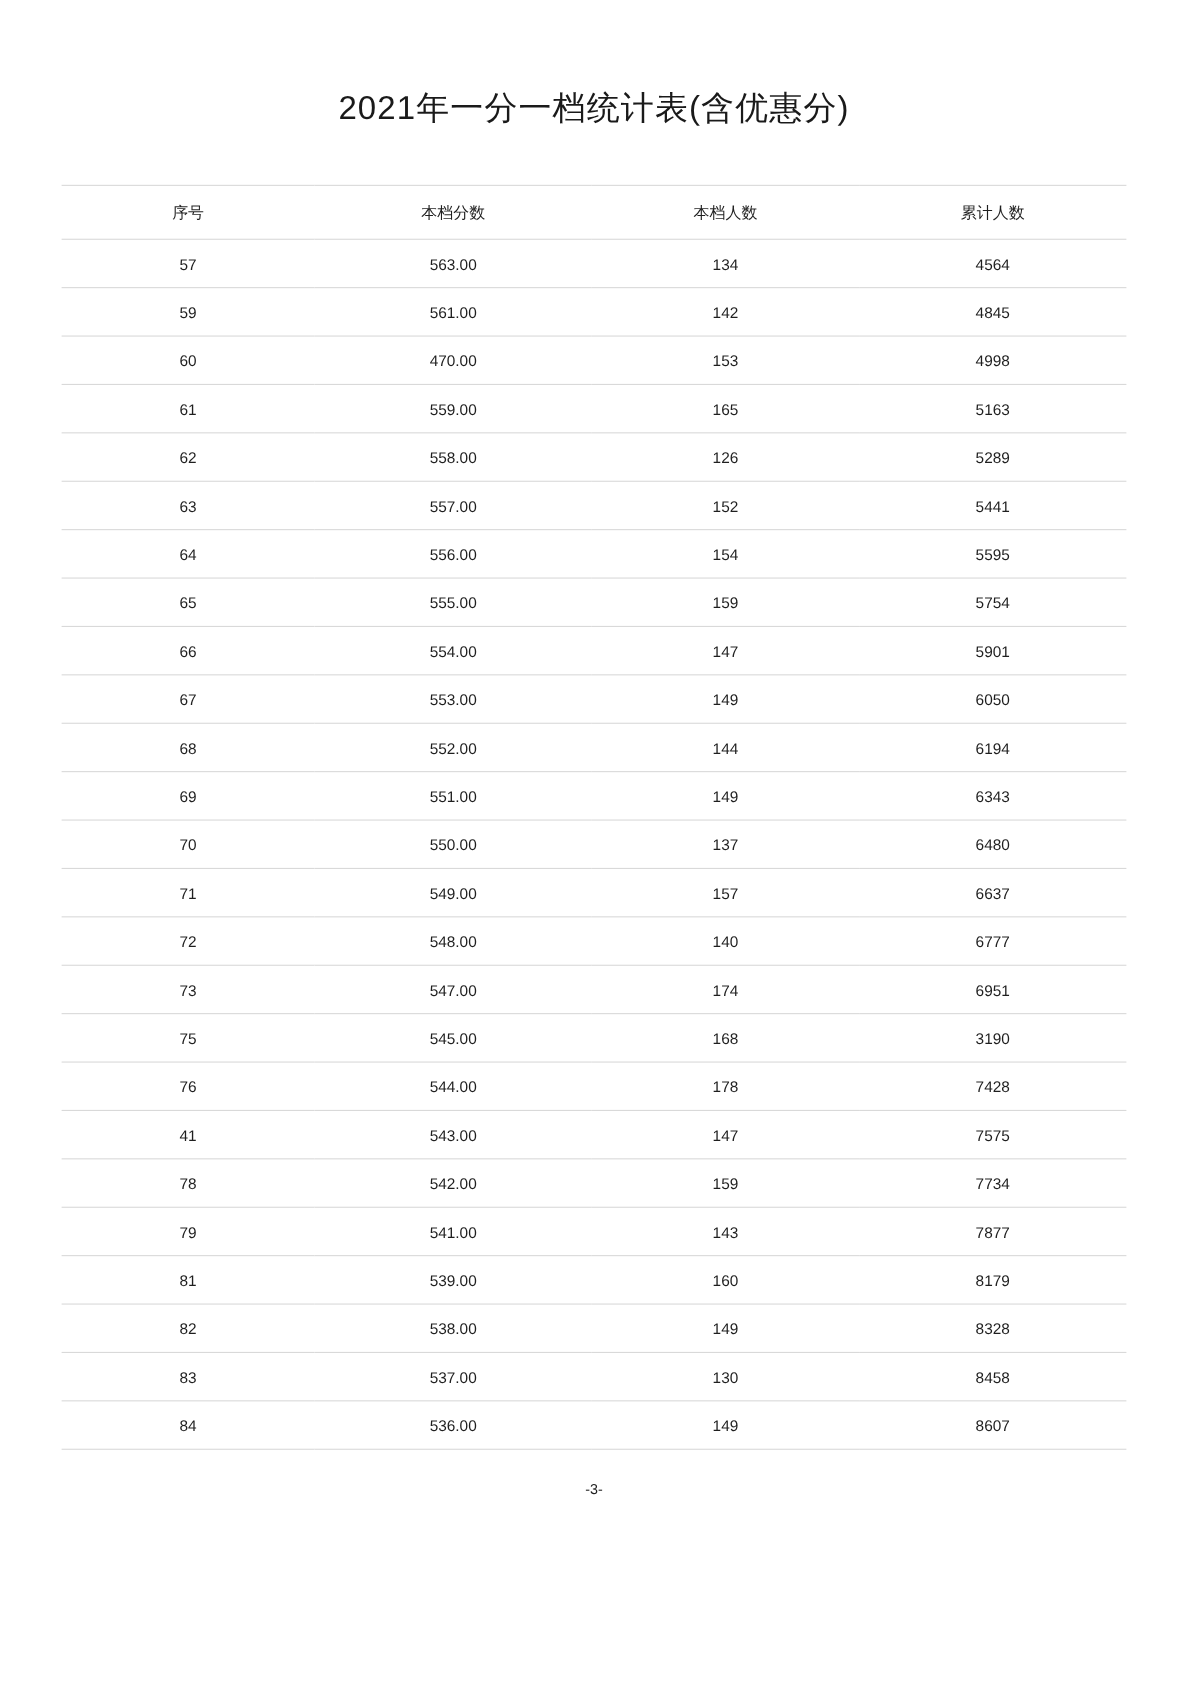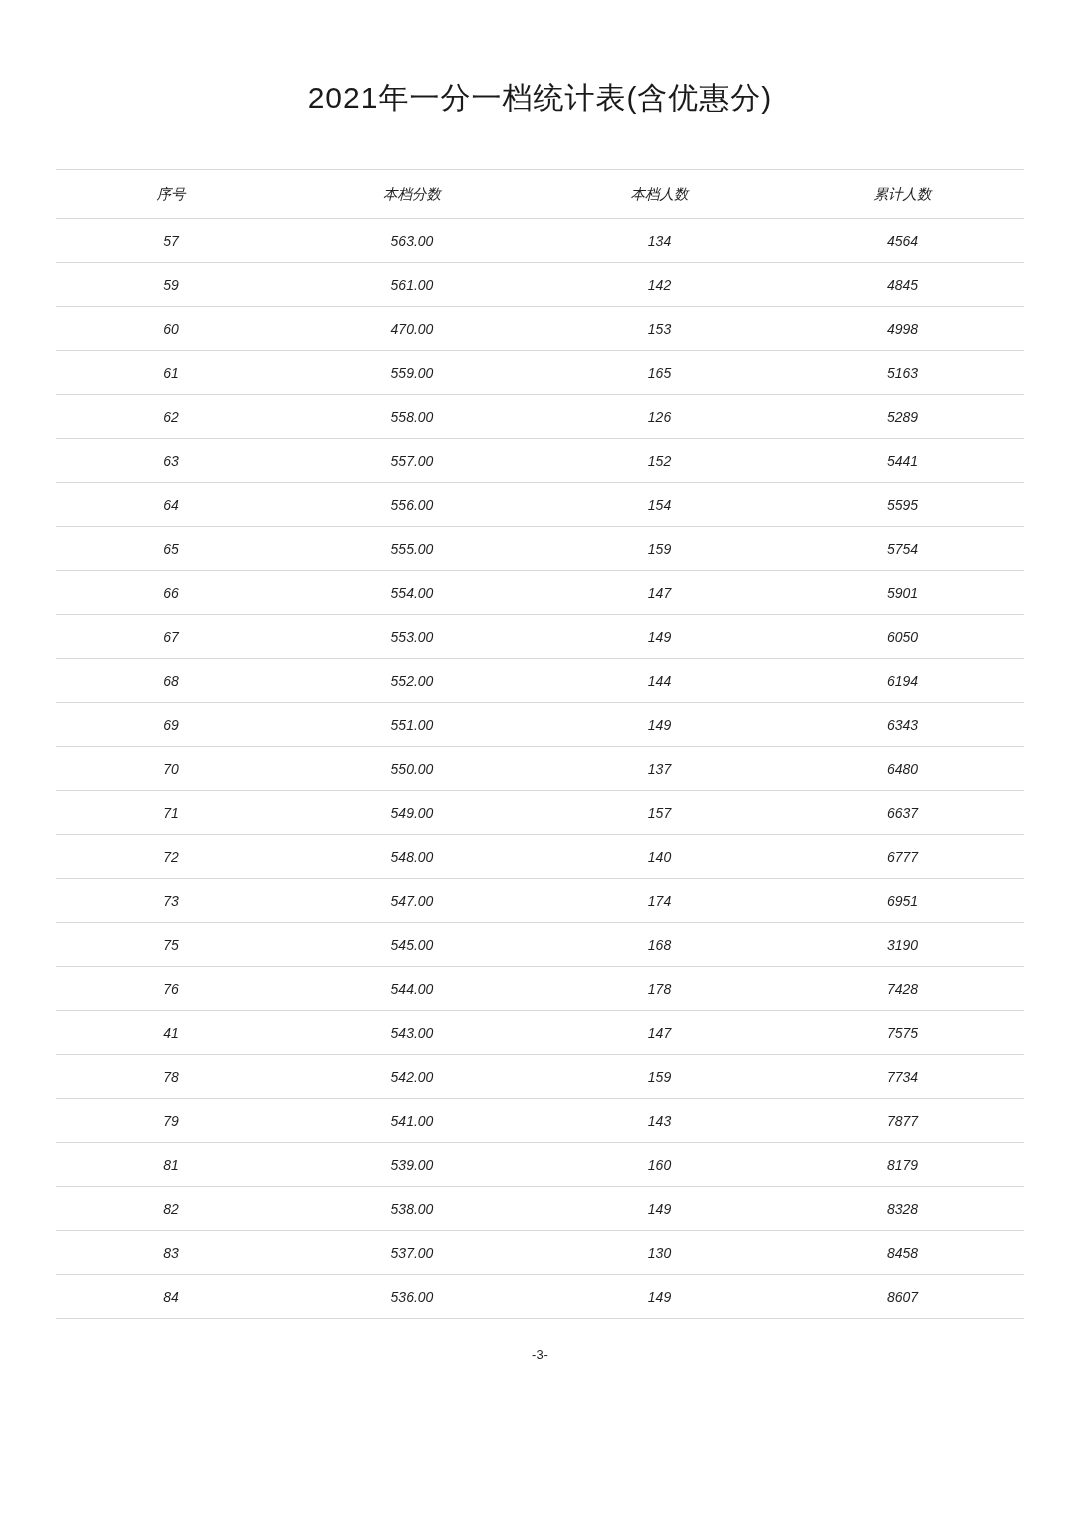--- a/index.html
+++ b/index.html
@@ -22,29 +22,28 @@
     padding: 0 56px;
     display: flex;
     flex-direction: column;
   }
   .doc-title {
     text-align: center;
     font-size: 30px;
     font-weight: 400;
     letter-spacing: 1px;
     margin-top: 78px;
-    margin-bottom: 12px;
+    margin-bottom: 1px;
     color: #1a1a1a;
   }
   table.score-table {
     width: 968px;
     border-collapse: collapse;
-    margin-top: 38px;
+    margin-top: 48px;
     table-layout: fixed;
-    font-style: italic;
   }
   table.score-table th,
   table.score-table td {
     text-align: center;
     font-weight: 400;
     font-size: 14px;
     color: #1f1f1f;
     border-top: 1px solid #d9d9d9;
     border-bottom: 1px solid #d9d9d9;
     padding: 0;

